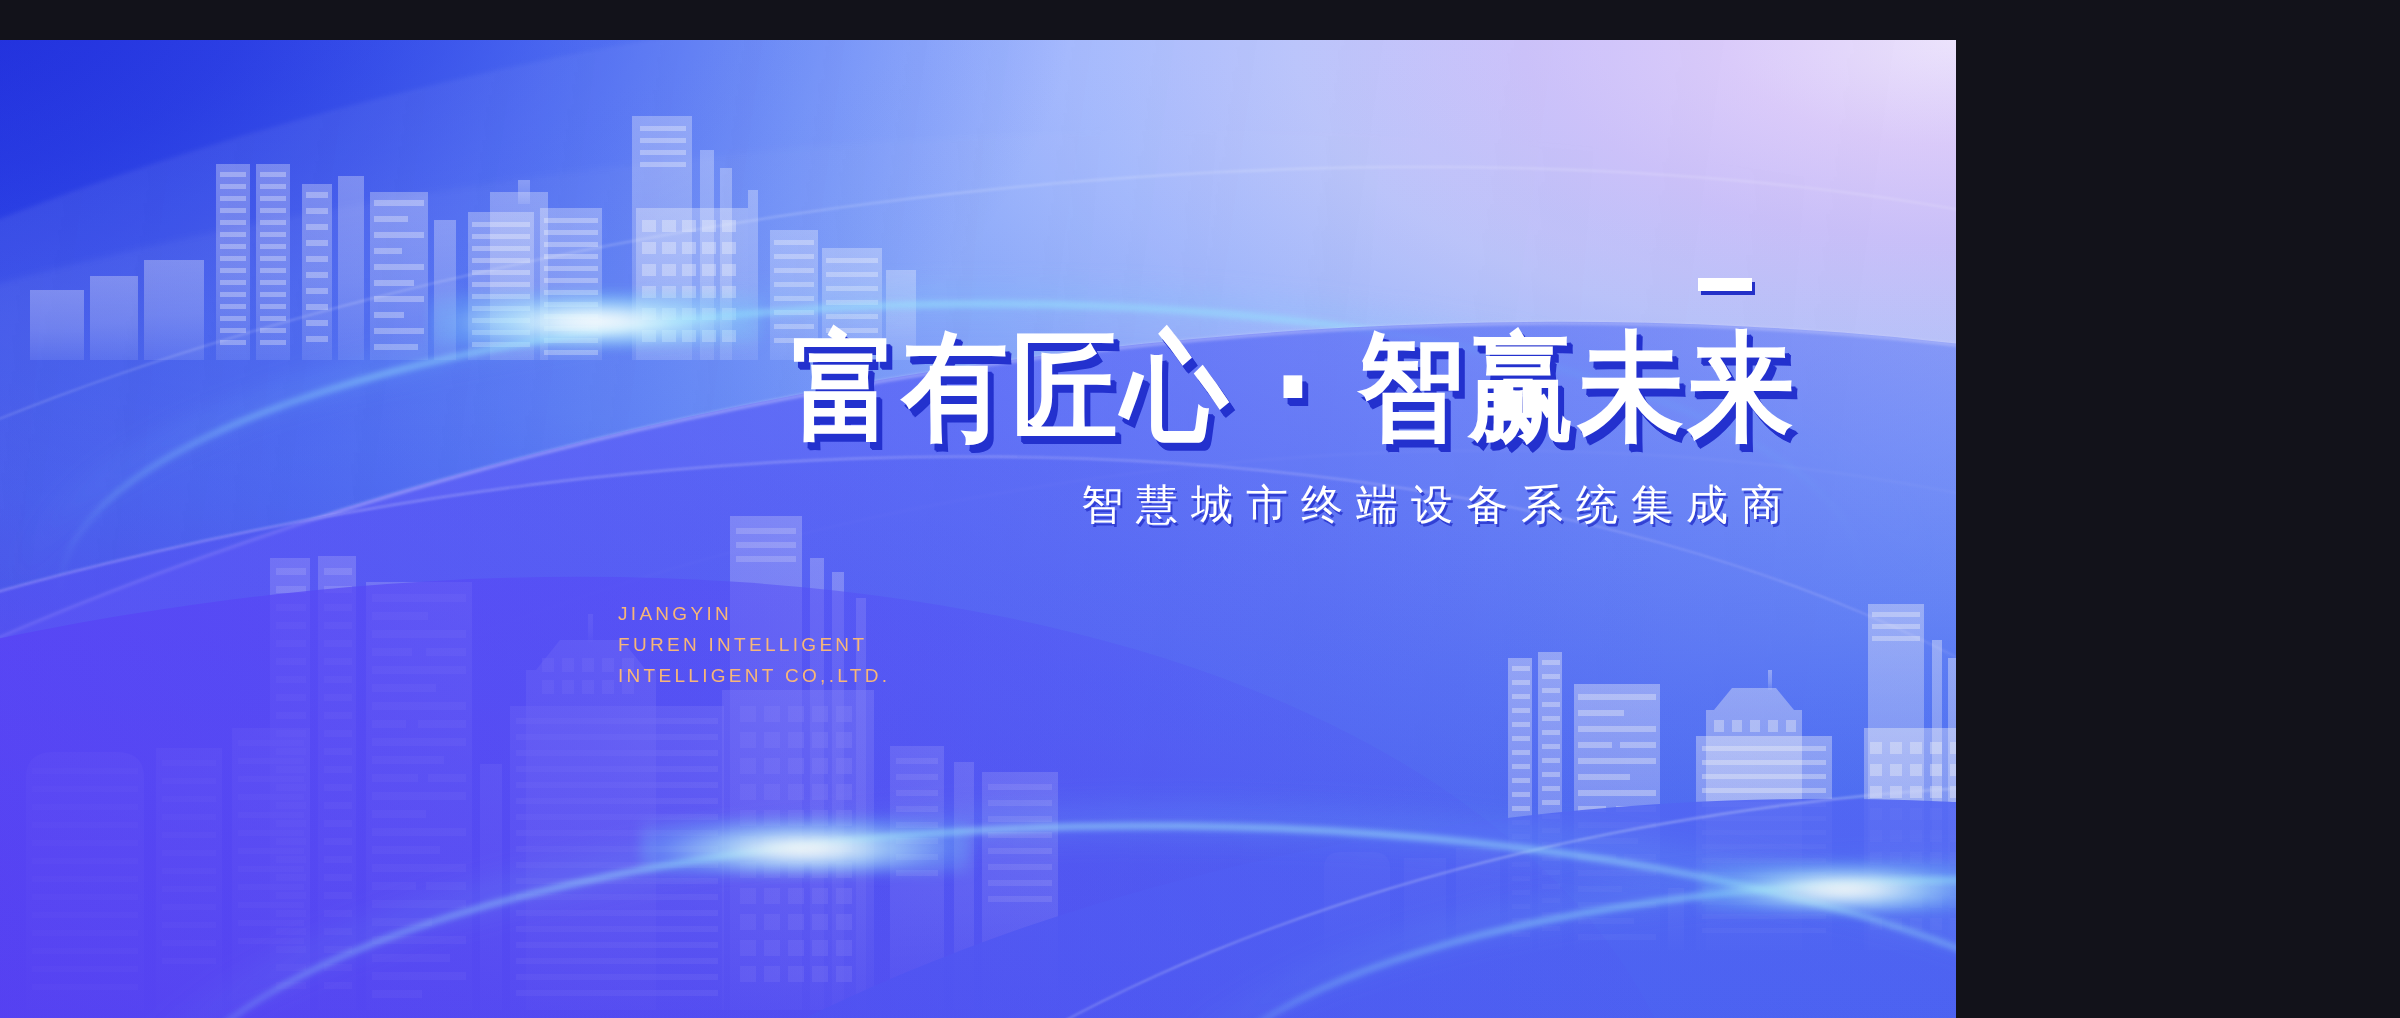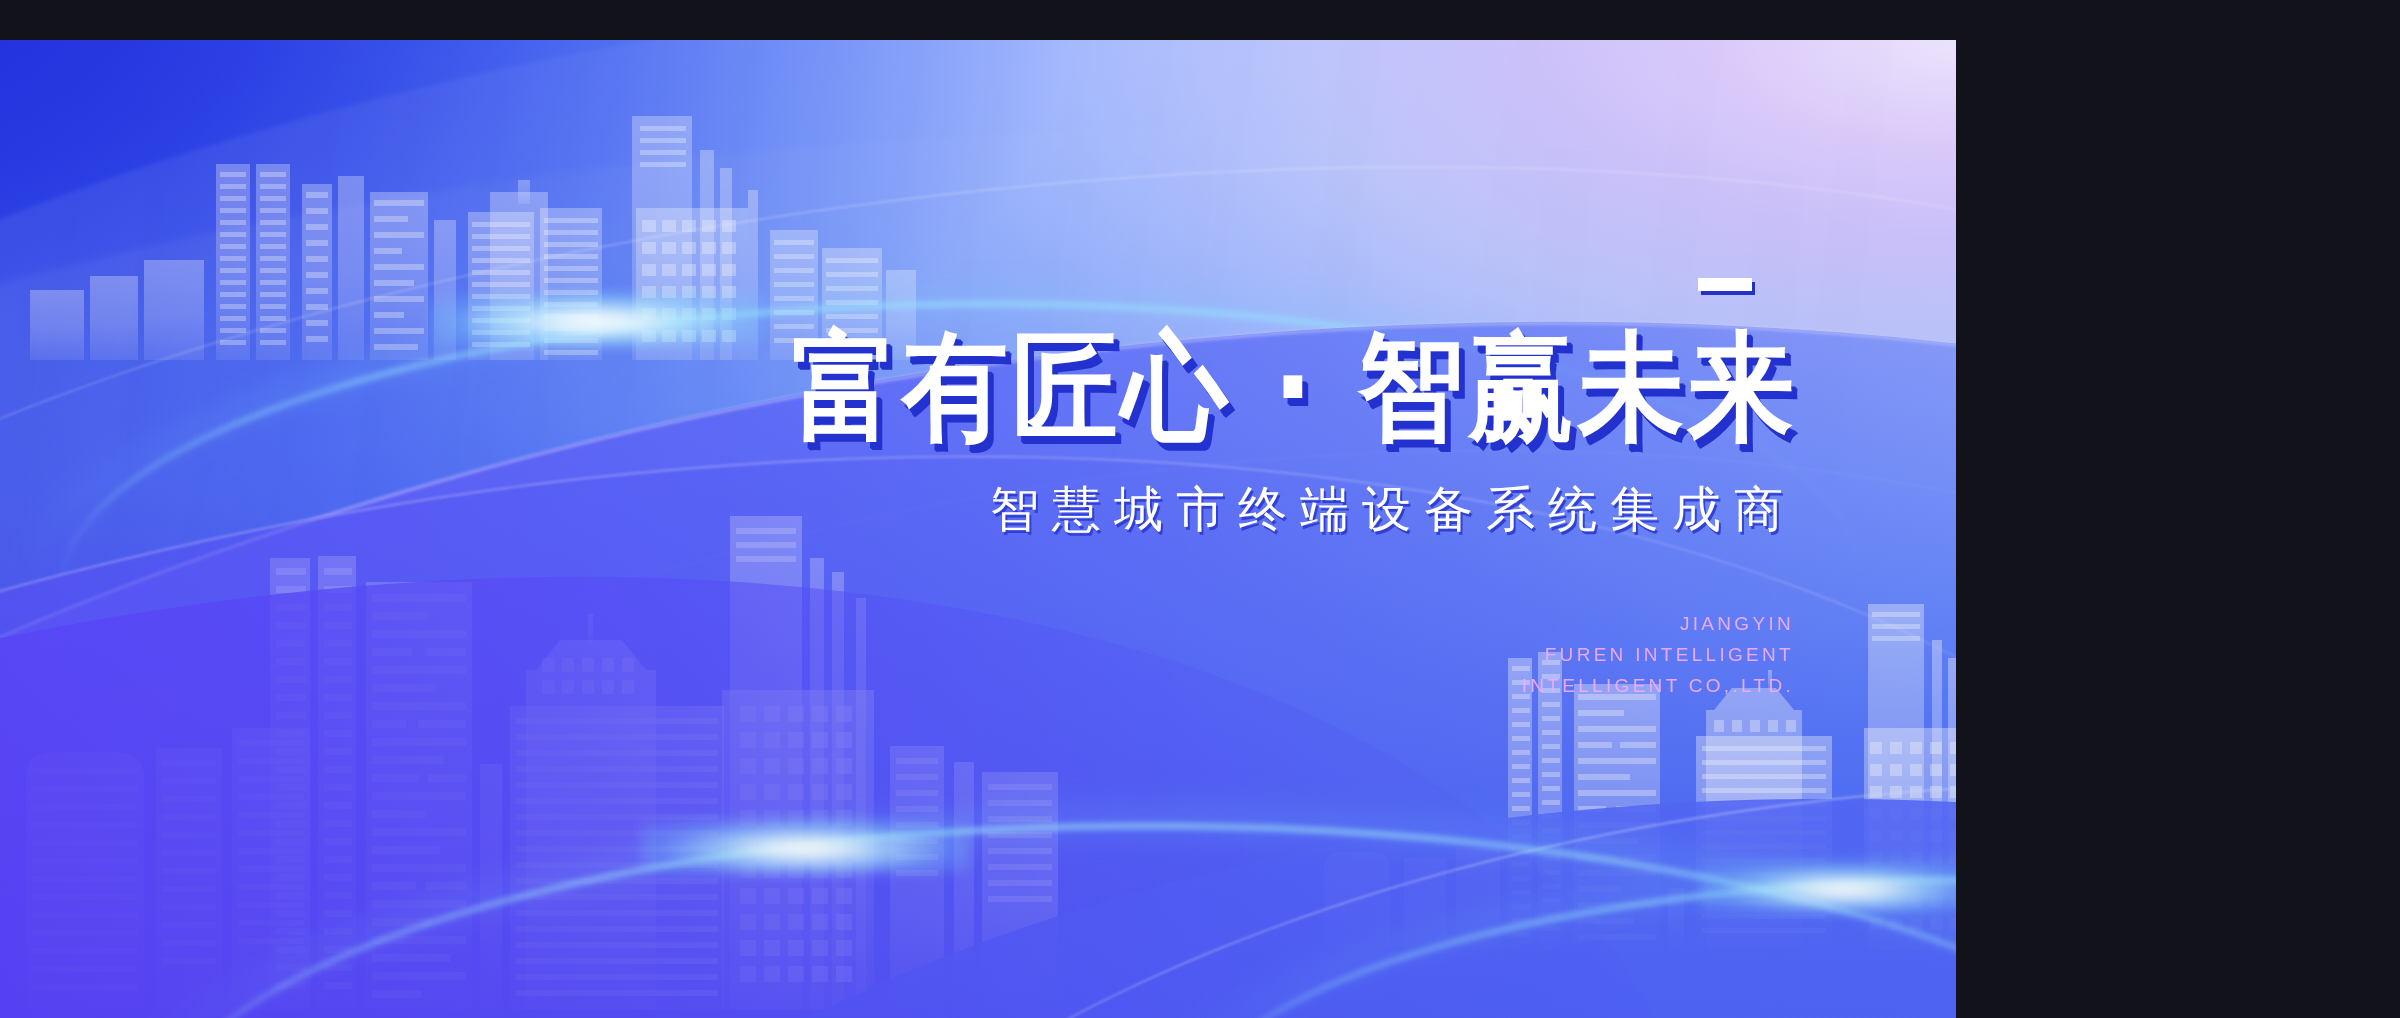--- a/index.html
+++ b/index.html
@@ -250,36 +250,36 @@
        4px 5px 0 #2331CE;
     white-space:nowrap;
     transform:scaleY(1.12);
     transform-origin:right center;
   }
 
   #subtitle{
     margin:34px 0 0 0;
     font-family:"Liberation Sans","DejaVu Sans",sans-serif;
     font-weight:normal;
-    font-size:49px;
+    font-size:42px;
     letter-spacing:13px;
     color:#FFFFFF;
     text-shadow:2px 3px 0 rgba(41,54,206,0.85);
     white-space:nowrap;
     padding-right:2px;
   }
 
   #company-block{
     margin-top:66px;
-    color:#f0abfc;
+    color:#fdba74;
     font-family:"Liberation Sans","DejaVu Sans",sans-serif;
     font-size:19px;
     letter-spacing:3.3px;
     line-height:1.62;
-    text-align:right;
+    text-align:left;
     padding-right:4px;
     opacity:0.97;
   }
   #company-block div{ white-space:nowrap; }
 
   
   .veil{
     position:absolute; inset:0;
     background:linear-gradient(180deg, rgba(255,255,255,0.03), rgba(0,0,0,0.035));
     pointer-events:none;

